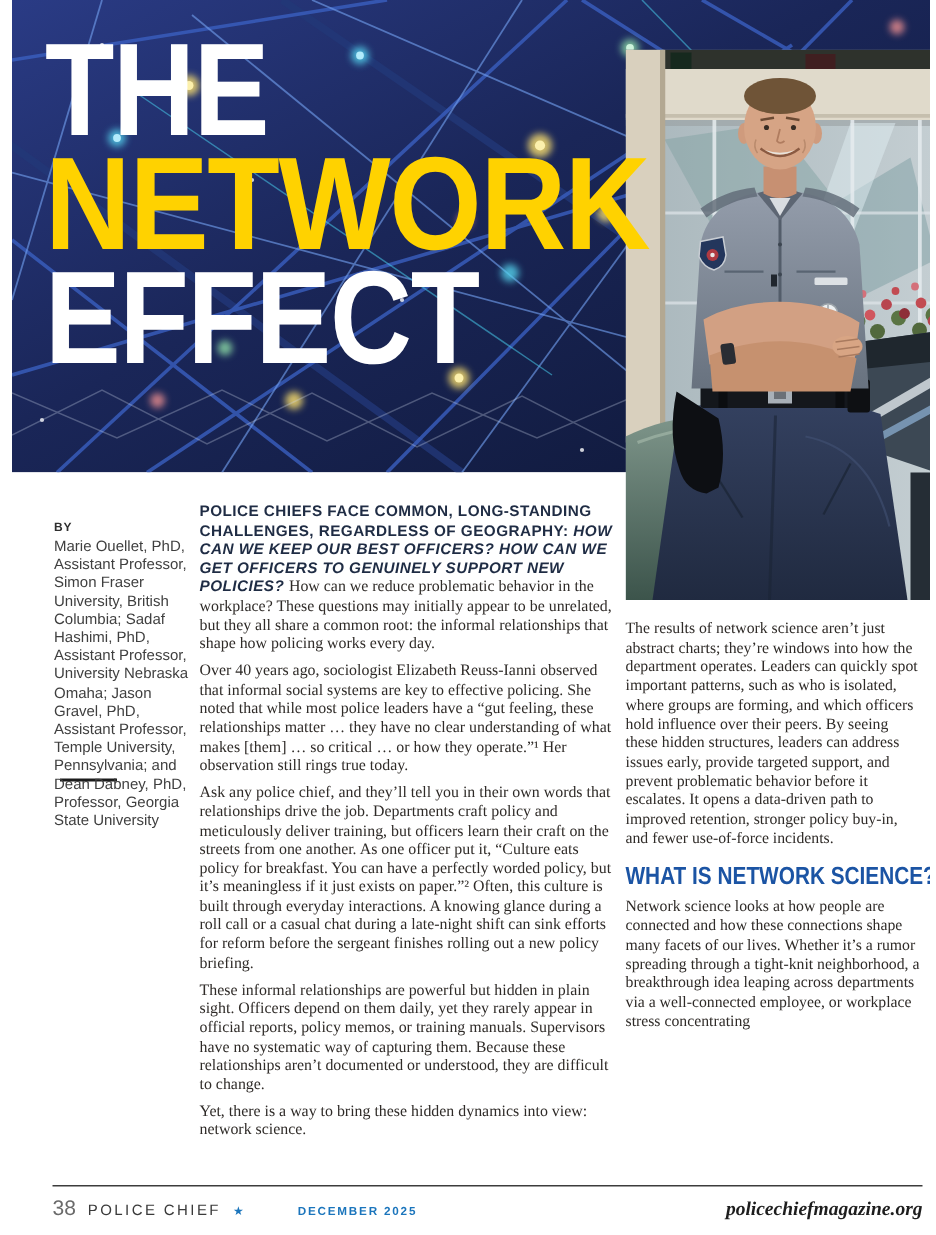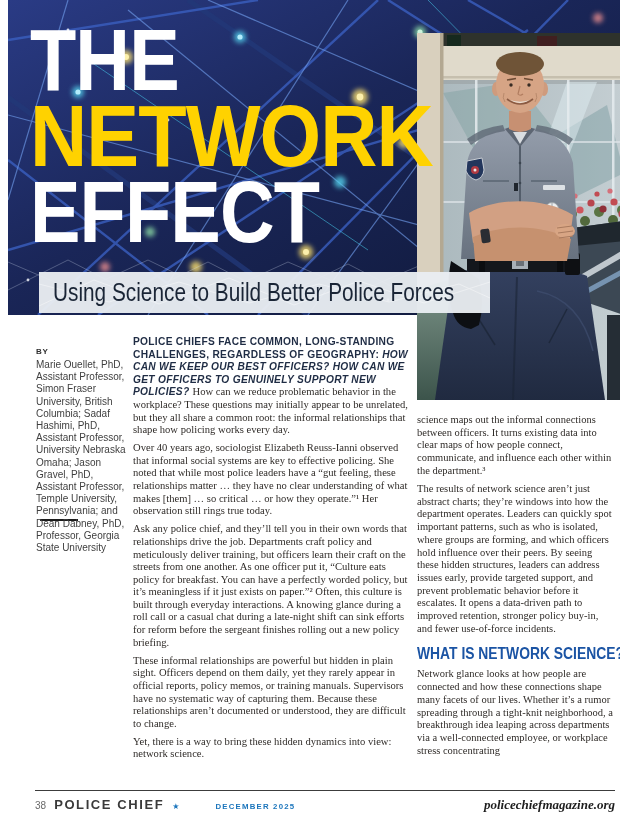--- a/index.html
+++ b/index.html
@@ -45,22 +45,22 @@
   .col-right p{margin:0 0 5.5px 0;}
   .col-right h2{margin:10px 0 6px 0;font-family:"Liberation Sans",sans-serif;font-weight:bold;
                 font-size:16.5px;line-height:17px;color:#1b54a4;white-space:nowrap;
                 transform:scaleX(.84);transform-origin:left center;}
 
   
   .frule{position:absolute;left:35px;top:790px;width:580px;border-top:1.3px solid #3c3c3c;}
   .footer{position:absolute;left:35px;top:797px;width:580px;display:flex;
           justify-content:space-between;align-items:baseline;}
   .fl{display:flex;align-items:baseline;gap:8px;}
-  .pagenum{font-size:10px;color:#6a6a6a;}
-  .mag{font-size:13px;letter-spacing:1.6px;color:#3a3a3a;font-weight:bold;text-align:right;}
+  .pagenum{font-size:14px;color:#6a6a6a;}
+  .mag{font-size:10px;letter-spacing:1.6px;color:#3a3a3a;font-weight:normal;text-align:right;}
   .star{color:#1b75bc;font-size:8px;}
   .fdate{font-size:7.8px;font-weight:bold;letter-spacing:1.2px;color:#1b75bc;margin-left:28px;}
   .site{font-family:"Liberation Serif",serif;font-style:italic;font-weight:bold;
         font-size:13px;color:#1d1d1d;}
 </style>
 </head>
 <body>
 
 <div class="page">
 
@@ -275,49 +275,39 @@
       <path d="M119,60 Q121,65 118,69" stroke="#b98a6c" stroke-width="1" fill="none"></path>
     </svg>
   </div>
 
   <div class="title">
     <div class="tline t1">THE</div>
     <div class="tline t2">NETWORK</div>
     <div class="tline t3">EFFECT</div>
   </div>
 
-  <div class="banner">
-    <svg class="bmesh" width="451" height="41" viewBox="0 0 451 41">
-      <g stroke="#ffffff" stroke-width="1" fill="none" opacity=".8">
-        <polyline points="0,34 55,8 120,32 190,6 255,33 320,9 385,31 451,10"></polyline>
-        <polyline points="0,12 70,30 140,10 210,31 280,12 350,30 420,12 451,26"></polyline>
-      </g>
-    </svg>
-    <span>Using Science to Build Better Police Forces</span>
-  </div>
 
   <div class="byline">
     <div class="by">BY</div>
     <div class="authors">Marie Ouellet, PhD, Assistant Professor, Simon Fraser University, British Columbia; Sadaf Hashimi, PhD, Assistant Professor, University Nebraska Omaha; Jason Gravel, PhD, Assistant Professor, Temple University, Pennsylvania; and Dean Dabney, PhD, Professor, Georgia State University</div>
   </div>
   <div class="divider"></div>
 
   <div class="col-mid">
     <p class="lead"><span class="lb">POLICE CHIEFS FACE COMMON, LONG-STANDING CHALLENGES, REGARDLESS OF GEOGRAPHY: </span><span class="lbi">HOW CAN WE KEEP OUR BEST OFFICERS? HOW CAN WE GET OFFICERS TO GENUINELY SUPPORT NEW POLICIES? </span><span class="lr">How can we reduce problematic behavior in the workplace? These questions may initially appear to be unrelated, but they all share a common root: the informal relationships that shape how policing works every day.</span></p>
     <p>Over 40 years ago, sociologist Elizabeth Reuss-Ianni observed that informal social systems are key to effective policing. She noted that while most police leaders have a “gut feeling, these relationships matter … they have no clear understanding of what makes [them] … so critical … or how they operate.”¹ Her observation still rings true today.</p>
     <p>Ask any police chief, and they’ll tell you in their own words that relationships drive the job. Departments craft policy and meticulously deliver training, but officers learn their craft on the streets from one another. As one officer put it, “Culture eats policy for breakfast. You can have a perfectly worded policy, but it’s meaningless if it just exists on paper.”² Often, this culture is built through everyday interactions. A knowing glance during a roll call or a casual chat during a late-night shift can sink efforts for reform before the sergeant finishes rolling out a new policy briefing.</p>
     <p>These informal relationships are powerful but hidden in plain sight. Officers depend on them daily, yet they rarely appear in official reports, policy memos, or training manuals. Supervisors have no systematic way of capturing them. Because these relationships aren’t documented or understood, they are difficult to change.</p>
     <p>Yet, there is a way to bring these hidden dynamics into view: network science.</p>
   </div>
 
   <div class="col-right">
-    <p>science maps out the informal connections between officers. It turns existing data into clear maps of how people connect, communicate, and influence each other within the department.³</p>
     <p>The results of network science aren’t just abstract charts; they’re windows into how the department operates. Leaders can quickly spot important patterns, such as who is isolated, where groups are forming, and which officers hold influence over their peers. By seeing these hidden structures, leaders can address issues early, provide targeted support, and prevent problematic behavior before it escalates. It opens a data-driven path to improved retention, stronger policy buy-in, and fewer use-of-force incidents.</p>
     <h2>WHAT IS NETWORK SCIENCE?</h2>
-    <p>Network glance looks at how people are connected and how these connections shape many facets of our lives. Whether it’s a rumor spreading through a tight-knit neighborhood, a breakthrough idea leaping across departments via a well-connected employee, or workplace stress concentrating</p>
+    <p>Network science looks at how people are connected and how these connections shape many facets of our lives. Whether it’s a rumor spreading through a tight-knit neighborhood, a breakthrough idea leaping across departments via a well-connected employee, or workplace stress concentrating</p>
   </div>
 
   <div class="frule"></div>
   <div class="footer">
     <div class="fl">
       <span class="pagenum">38</span>
       <span class="mag">POLICE CHIEF</span>
       <span class="star">★</span>
       <span class="fdate">DECEMBER 2025</span>
     </div>

